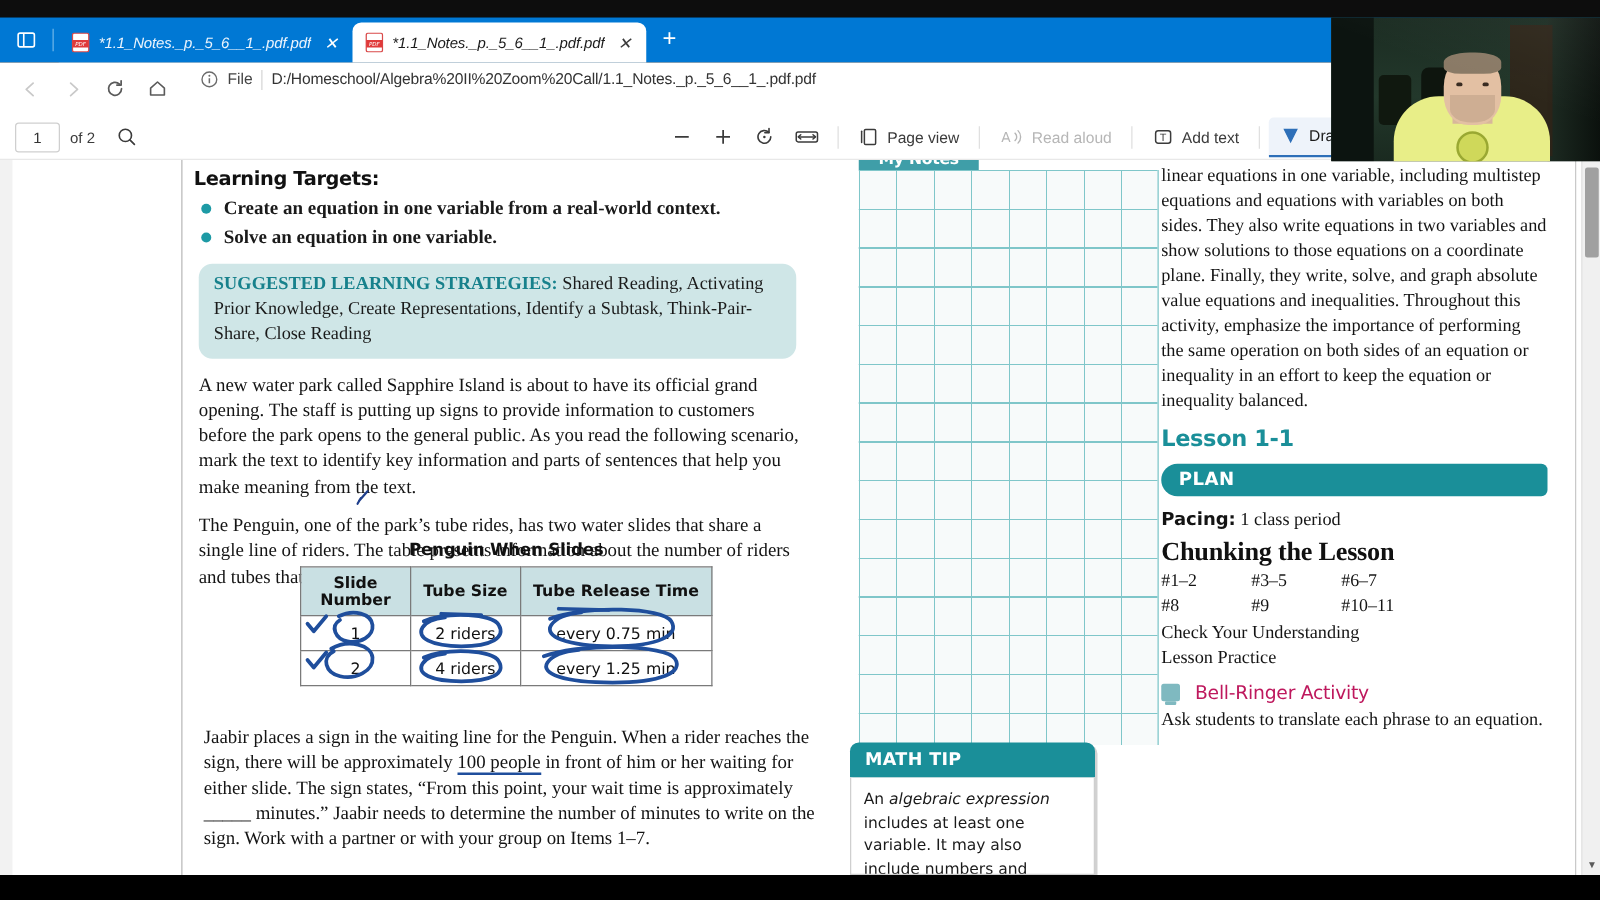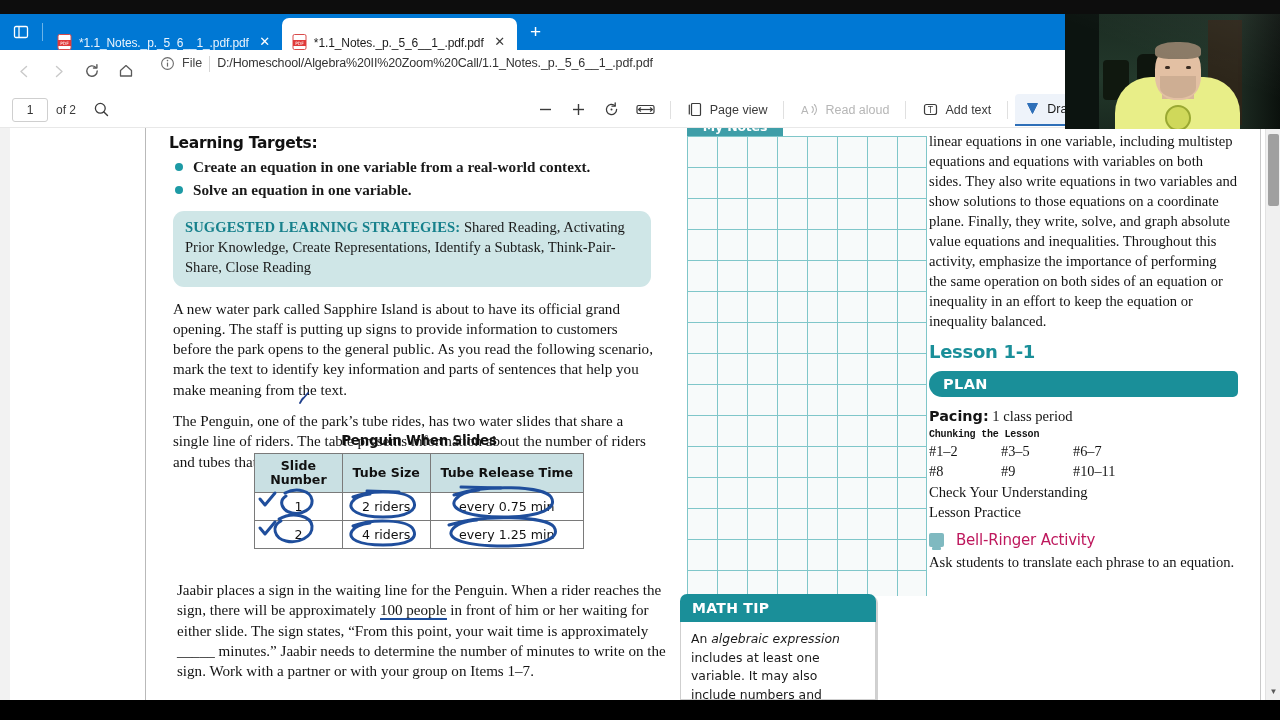--- a/index.html
+++ b/index.html
@@ -20,24 +20,24 @@
     position:absolute; left:0; top:14px; width:1280px; height:36px;
     background:#0078d4;
     display:flex; align-items:flex-end;
   }
   .tabs-left-ctrl {
     width:42px; height:36px; display:flex; align-items:center; justify-content:center;
   }
   .tabs-left-ctrl svg { display:block; }
   .vsep { width:1px; height:18px; background:#6cb4e8; margin:0 4px 9px 0; align-self:flex-end; }
   .tab {
-    height:32px; display:flex; align-items:flex-end; gap:7px;
+    height:32px; display:flex; align-items:center; gap:7px;
     padding:0 8px 0 10px; border-radius:7px 7px 0 0;
     font-size:12px; color:#ffffff; white-space:nowrap;
-    position:relative; max-width:240px;
+    position:relative; max-width:240px;font-style:italic;
   }
   .tab.inactive { background:#0078d4; color:#eaf4fd; }
   .tab.active { background:#ffffff; color:#1b1b1b; }
   .tab .pdficon {
     width:15px; height:16px; flex:0 0 auto; position:relative;
   }
   .tab .tablabel {
     overflow:hidden; text-overflow:ellipsis; flex:1 1 auto;
     font-size:12px; letter-spacing:-0.1px;
   }
@@ -119,21 +119,21 @@
   }
   .pagecol-divider {
     position:absolute; left:135px; top:0; width:1px; height:572px; background:#b9b9b9;
   }
   .pagecol-divider2 {
     position:absolute; left:1250px; top:0; width:1px; height:572px; background:#c9c9c9;
   }
 
   
   .leftcol {
-    position:absolute; left:149px; top:0; width:510px; height:572px;
+    position:absolute; left:135px; top:0; width:510px; height:572px;
     padding:6px 14px 0 10px;
     font-family:"Liberation Serif", serif;
     color:#1a1a1a;
   }
   .lt-title {
     font-family:"DejaVu Sans", sans-serif;
     font-size:15.5px; font-weight:bold; color:#111; margin-bottom:4px;
     letter-spacing:-0.3px;
   }
   .lt-list { list-style:none; margin:0 0 9px 4px;font-weight:bold; }
@@ -246,22 +246,22 @@
     display:flex; align-items:center; padding-left:14px;
     margin:3px 0 9px 0;
   }
   .rc-line {
     font-size:14.6px; line-height:1.42; color:#141414;
   }
   .rc-line b, .rc-strong {
     font-family:"DejaVu Sans", sans-serif; font-weight:bold; font-size:14.4px;
   }
   .chunk-h {
-    font-family:Liberation Mono, monospace; font-weight:bold;
-    font-size:10px; color:#111; margin:2px 0 3px 0; letter-spacing:-0.2px;
+    font-family:Liberation Serif, serif; font-weight:bold;
+    font-size:21px; color:#111; margin:2px 0 3px 0; letter-spacing:-0.2px;
   }
   .chunk-grid {
     display:grid; grid-template-columns:72px 72px auto; row-gap:3px;
     font-size:14.3px; color:#141414; margin-bottom:2px;
   }
   .bell-h {
     font-family:"DejaVu Sans", sans-serif; font-weight:normal; font-size:15px;
     color:#be185d; display:flex; align-items:center; gap:12px; margin:4px 0 3px 0;
     letter-spacing:-0.2px;
   }

